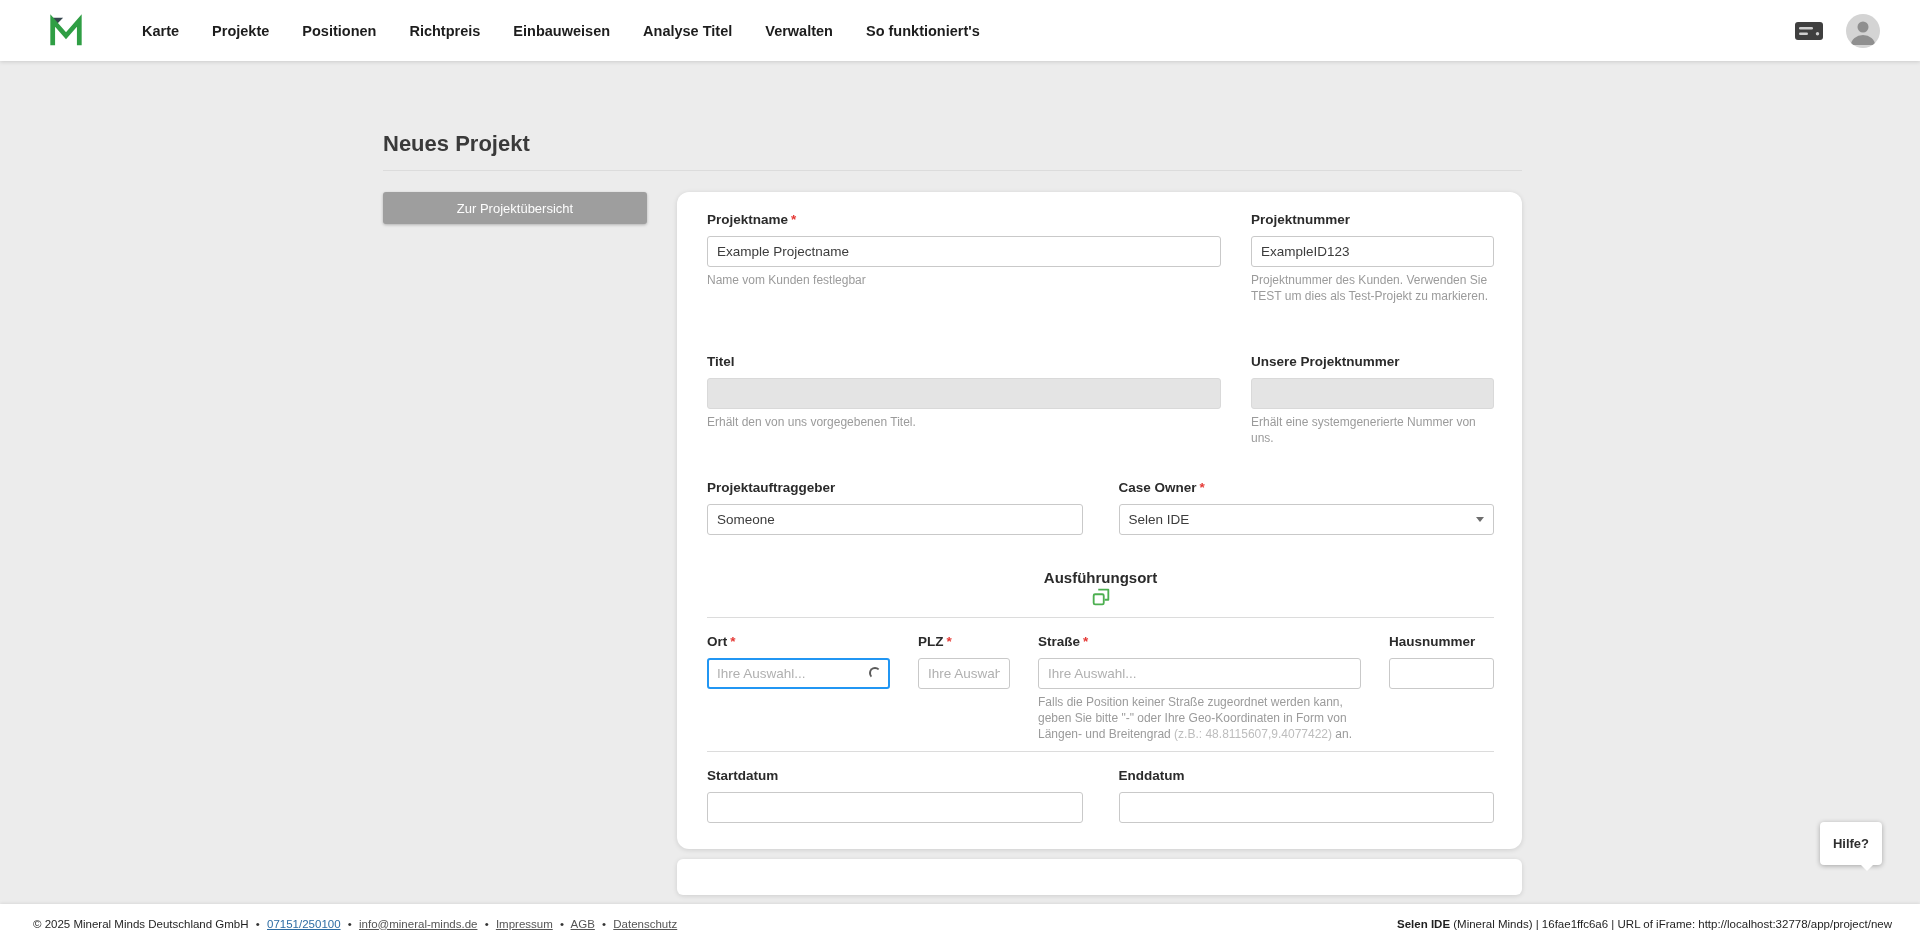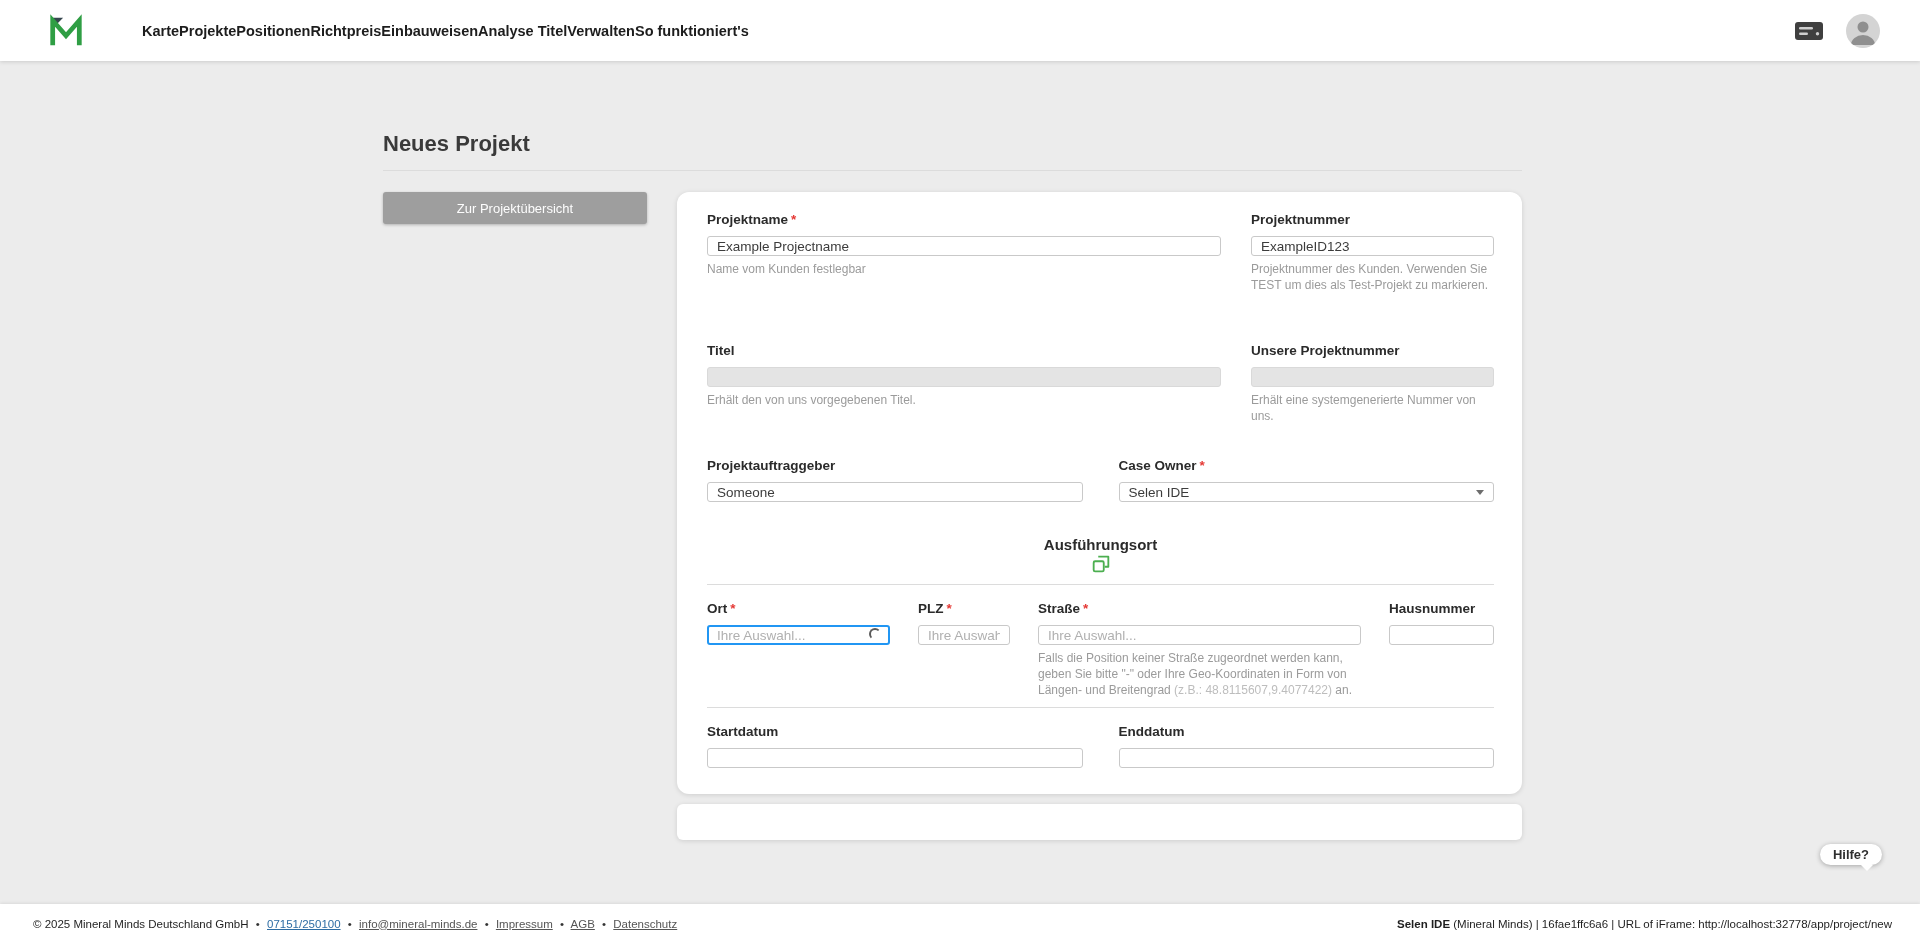--- a/index.html
+++ b/index.html
@@ -11,21 +11,21 @@
     color:#333;
   }
 
   
   .navbar {
     height:61px; background:#fff; display:flex; align-items:center;
     padding:0 40px 0 47px; box-shadow:0 1px 4px rgba(0,0,0,.14);
     position:relative; z-index:5;
   }
   .logo { width:40px; height:40px; display:flex; align-items:center; cursor:pointer; }
-  .nav-items { display:flex; margin-left:55px; }
+  .nav-items { display:flex; gap:33px; margin-left:55px; }
   .nav-item {
     font-size:14.5px; font-weight:700; color:#1d1d1d; cursor:pointer; white-space:nowrap;
   }
   .nav-right { margin-left:auto; display:flex; align-items:center; gap:22px; }
   .avatar {
     width:34px; height:34px; border-radius:50%; background:#d4d4d4;
     display:flex; align-items:center; justify-content:center; overflow:hidden; cursor:pointer;
   }
 
   
@@ -56,21 +56,21 @@
   .cols-half { grid-template-columns:1fr 1fr;gap:36px; }
   .cols-addr { grid-template-columns:183px 92px 323px 1fr; column-gap:28px; }
   .row-gap-lg { margin-bottom:50px; }
   .row-gap-md { margin-bottom:34px; }
 
   .field-label {
     display:block; font-size:13.5px; font-weight:700; color:#2b2b2b; margin-bottom:9px;
   }
   .req { color:var(--required_red); margin-left:3px; }
   .input, .select-box {
-    width:100%; height:20px; border:1px solid #c9c9c9; border-radius:3px;
+    width:100%; height:31px; border:1px solid #c9c9c9; border-radius:3px;
     padding:0 9px; font-size:13.5px; color:#3c3c3c; background:#fff;
     font-family:"Liberation Sans", sans-serif;
   }
   .input::placeholder { color:#b0b0b0; }
   .input.disabled { background:#e4e4e4; border-color:#d9d9d9; }
   .input.focused { border:2px solid var(--focus_blue); padding:0 8px; }
   .helper { font-size:12px; color:#9b9b9b; margin-top:6px; line-height:1.3; }
   .helper .light { color:#bdbdbd; }
 
   .input-wrap { position:relative; }
@@ -90,22 +90,22 @@
 
   .section-head {
     display:flex; align-items:center; justify-content:center; margin-top:34px;flex-direction:column;
   }
   .section-title { font-size:15px; font-weight:700; color:#2b2b2b; }
   .section-rule { border:none; border-top:1px solid #dcdcdc; margin:9px 0 16px 0; }
   .copy-btn { cursor:pointer; display:flex; }
 
   
   .help-tip {
-    position:absolute; right:38px; bottom:78px; background:#fff; border-radius:12px;
-    padding:3px 13px; font-size:13px; font-weight:700; color:#2f2f2f;
+    position:absolute; right:38px; bottom:78px; background:#fff; border-radius:4px;
+    padding:14px 13px; font-size:13px; font-weight:700; color:#2f2f2f;
     box-shadow:0 1px 5px rgba(0,0,0,.3); cursor:pointer; z-index:6;
   }
   .help-tip::after {
     content:""; position:absolute; bottom:-6px; right:9px;
     border-left:6px solid transparent; border-right:6px solid transparent;
     border-top:6px solid #fff;
   }
 
   
   .footer {

